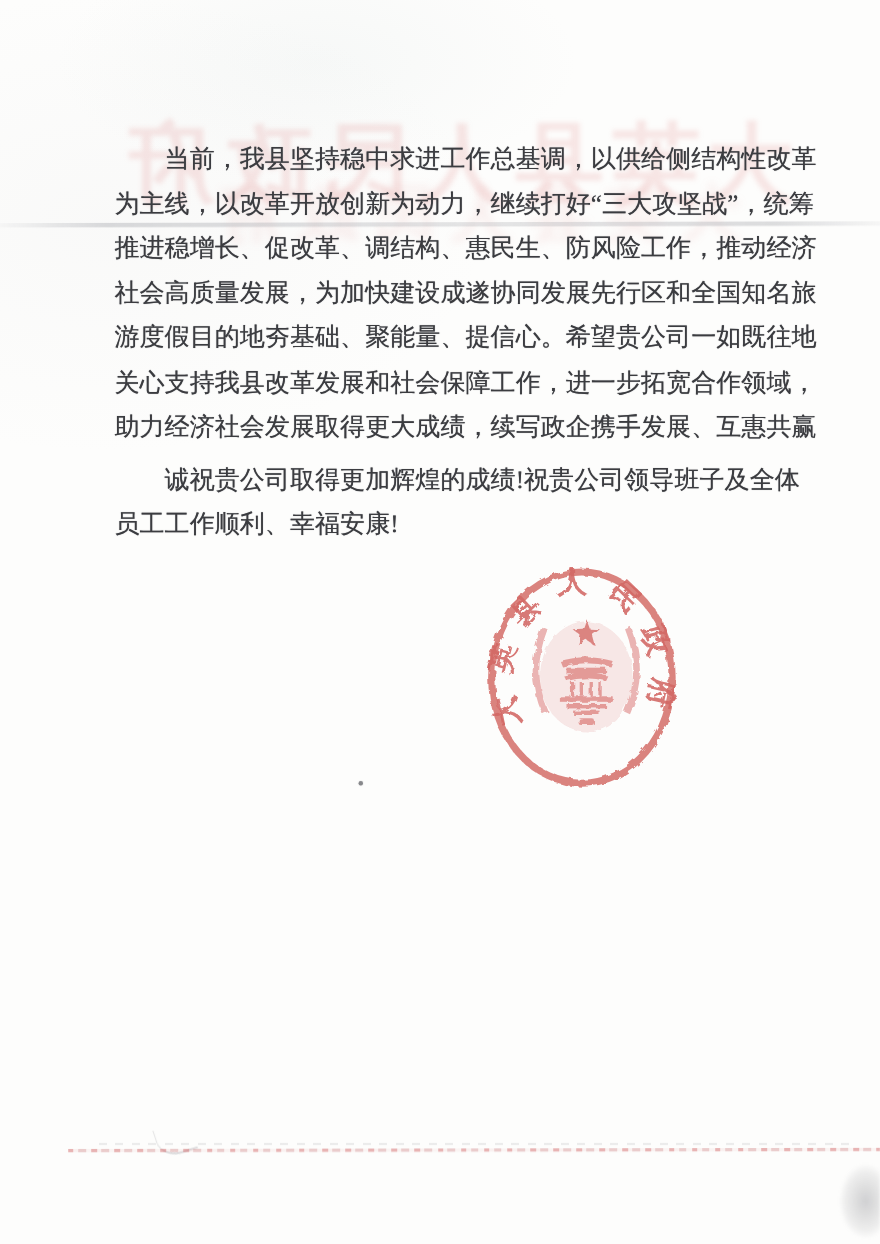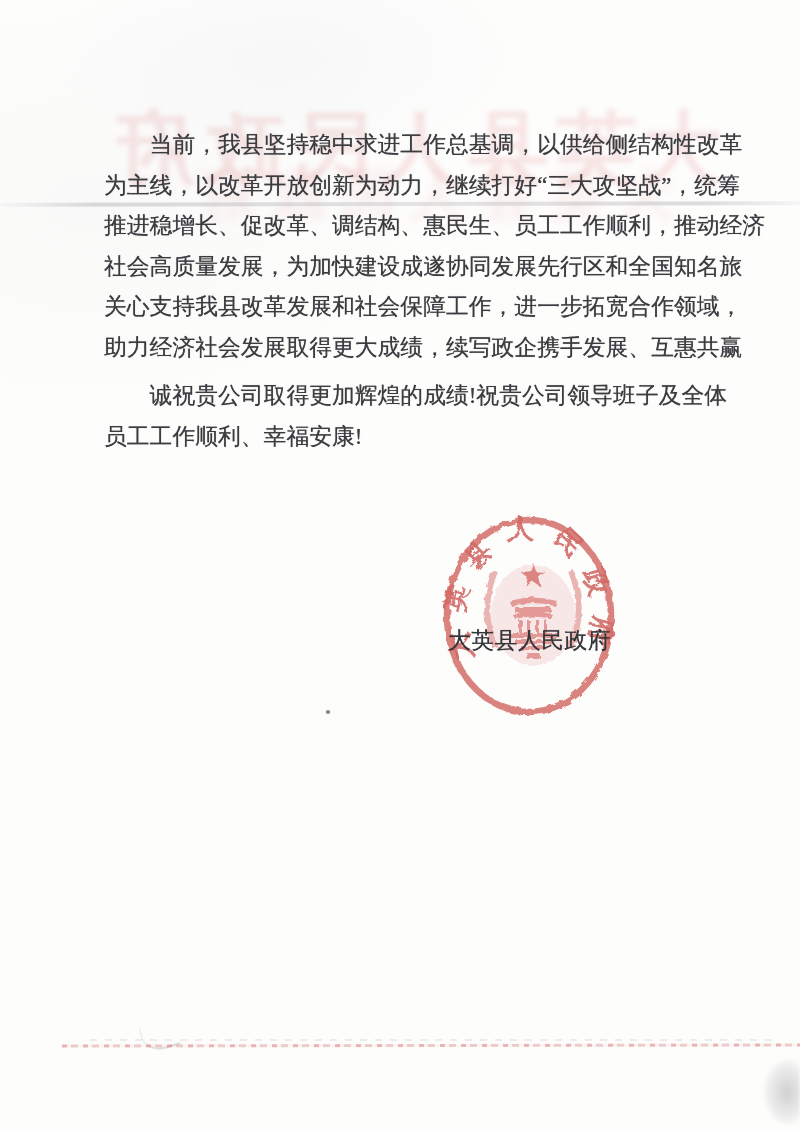--- a/index.html
+++ b/index.html
@@ -107,22 +107,23 @@
 
   <div class="ghost g1">大英县人民政府</div>
   <div class="ghost g2">大英县人民政府</div>
 
   <div class="streak"></div>
 
   <div class="textblock">
     <div class="para1">
       <div class="line indent">当前，我县坚持稳中求进工作总基调，以供给侧结构性改革</div>
       <div class="line">为主线，以改革开放创新为动力，继续打好“三大攻坚战”，统筹</div>
-      <div class="line">推进稳增长、促改革、调结构、惠民生、员工工作顺利，推动经济</div>
+      <div class="line">推进稳增长、促改革、调结构、惠民生、防风险工作，推动经济</div>
       <div class="line">社会高质量发展，为加快建设成遂协同发展先行区和全国知名旅</div>
+      <div class="line">游度假目的地夯基础、聚能量、提信心。希望贵公司一如既往地</div>
       <div class="line">关心支持我县改革发展和社会保障工作，进一步拓宽合作领域，</div>
       <div class="line">助力经济社会发展取得更大成绩，续写政企携手发展、互惠共赢</div>
     </div>
     <div class="para2">
       <div class="line indent">诚祝贵公司取得更加辉煌的成绩!祝贵公司领导班子及全体</div>
       <div class="line">员工工作顺利、幸福安康!</div>
     </div>
   </div>
 
   <svg class="seal" viewBox="0 0 200 226" xmlns="http://www.w3.org/2000/svg">
@@ -160,21 +161,20 @@
         <rect x="97" y="150" width="14" height="6" rx="2"></rect>
       </g>
 
       <g fill="none" stroke="#d4605c" stroke-width="6" opacity="0.5">
         <path d="M66,68 Q50,108 67,145"></path>
         <path d="M142,68 Q158,108 141,145"></path>
       </g>
     </g>
   </svg>
 
-  <div class="sig-org">大英县人民政府</div>
 
   <div class="speck"></div>
   <div class="squiggle"></div>
   <div class="bleedline-echo"></div>
   <div class="bleedline"></div>
   <div class="smudge-corner"></div>
 
 </div>
 
 </body></html>

